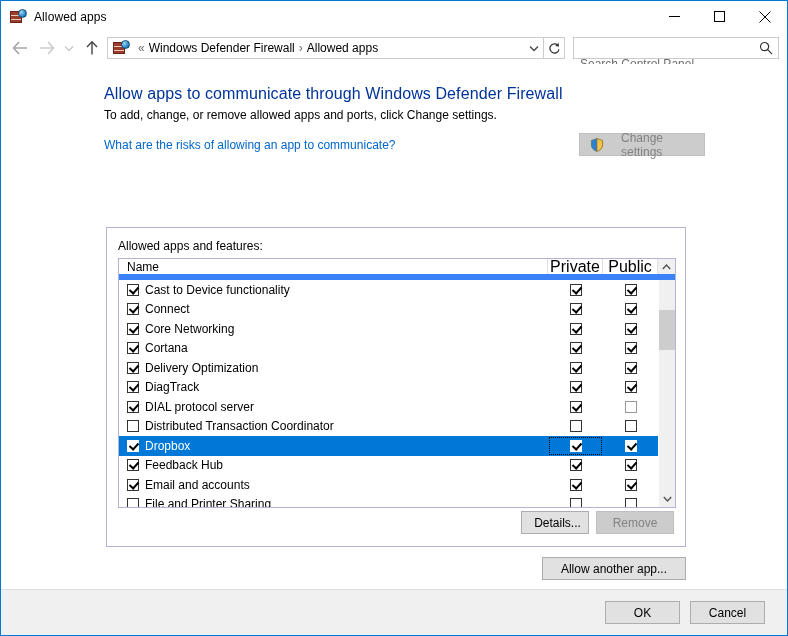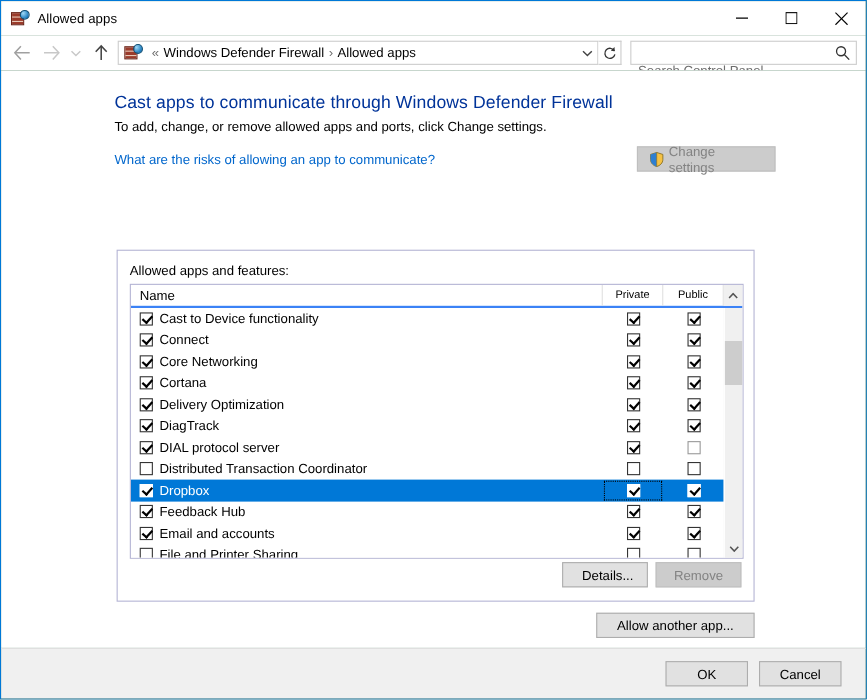--- a/index.html
+++ b/index.html
@@ -215,21 +215,21 @@
   .btn.disabled {
     color: #838383;
     background: #cccccc;
     border: 1px solid #bfbfbf;
   }
   .btn-change {
     position: absolute;
     left: 475px;
     top: 0;
     width: 126px;
-    gap: 4px;
+    gap: 17px;
   }
   .shield {
     width: 14px;
     height: 14px;
     flex: 0 0 auto;
   }
 
   
   .groupbox {
     position: absolute;
@@ -253,39 +253,39 @@
     width: 558px;
     height: 250px;
     border: 1px solid #b4b4d4;
     box-sizing: border-box;
     background: #ffffff;
     overflow: hidden;
   }
   .listheader {
     height: 21px;
     display: flex;
-    border-bottom: 2px solid #3b82f6;
+    border-bottom: 6px solid #3b82f6;
     box-sizing: border-box;
     background: #ffffff;
   }
   .col-name {
     flex: 1 1 auto;
     display: flex;
     align-items: center;
     padding-left: 8px;
     font-size: 12px;
     box-sizing: border-box;
     border-right: 1px solid #e0e0e0;
   }
   .col-private, .col-public {
     width: 55px;
     display: flex;
     align-items: center;
     justify-content: center;
-    font-size: 10px;
+    font-size: 16px;
     box-sizing: border-box;
     border-right: 1px solid #e0e0e0;
   }
   .col-scrollpad {
     width: 17px;
     box-sizing: border-box;
     background: #f0f0f0;
     display: flex;
     align-items: center;
     justify-content: center;
@@ -399,21 +399,21 @@
     justify-content: center;
   }
 
   .group-buttons {
     position: absolute;
     right: 11px;
     bottom: 12px;
     display: flex;
     gap: 7px;
   }
-  .btn-details { width: 78px; padding-left: 15px; }
+  .btn-details { width: 68px; padding-left: 15px; }
   .btn-remove { width: 78px; }
 
   .btn-allow {
     position: absolute;
     left: 541px;
     top: 493px;
     width: 144px;
   }
 
   
@@ -547,21 +547,21 @@
       <span class="search-icon-wrap">
         <svg width="14" height="14" viewBox="0 0 14 14">
             <circle cx="5.6" cy="5.6" r="4.1" fill="none" stroke="#333" stroke-width="1.2"></circle>
             <line x1="8.7" y1="8.7" x2="13" y2="13.2" stroke="#333" stroke-width="1.2"></line>
           </svg>
       </span>
     </div>
   </div>
 
   <div class="content">
-    <div class="page-title">Cast apps to communicate through Windows Defender Firewall</div>
+    <div class="page-title">Allow apps to communicate through Windows Defender Firewall</div>
     <div class="subtitle">To add, change, or remove allowed apps and ports, click Change settings.</div>
 
     <div class="risk-row">
       <a class="risk-link">What are the risks of allowing an app to communicate?</a>
       <div class="btn disabled btn-change">
         <span class="shield">
           <svg width="14" height="14" viewBox="0 0 14 14">
             <path d="M7 0.6 L12.6 2.4 L12.6 7 C12.6 10.2 10 12.6 7 13.4 C4 12.6 1.4 10.2 1.4 7 L1.4 2.4 Z" fill="#f5c244" stroke="#8a7020" stroke-width="0.8"></path>
             <path d="M7 0.6 L1.4 2.4 L1.4 7 C1.4 10.2 4 12.6 7 13.4 Z" fill="#2f7fd0"></path>
             <path d="M7 0.6 L7 13.4" stroke="#8a7020" stroke-width="0.6"></path>

